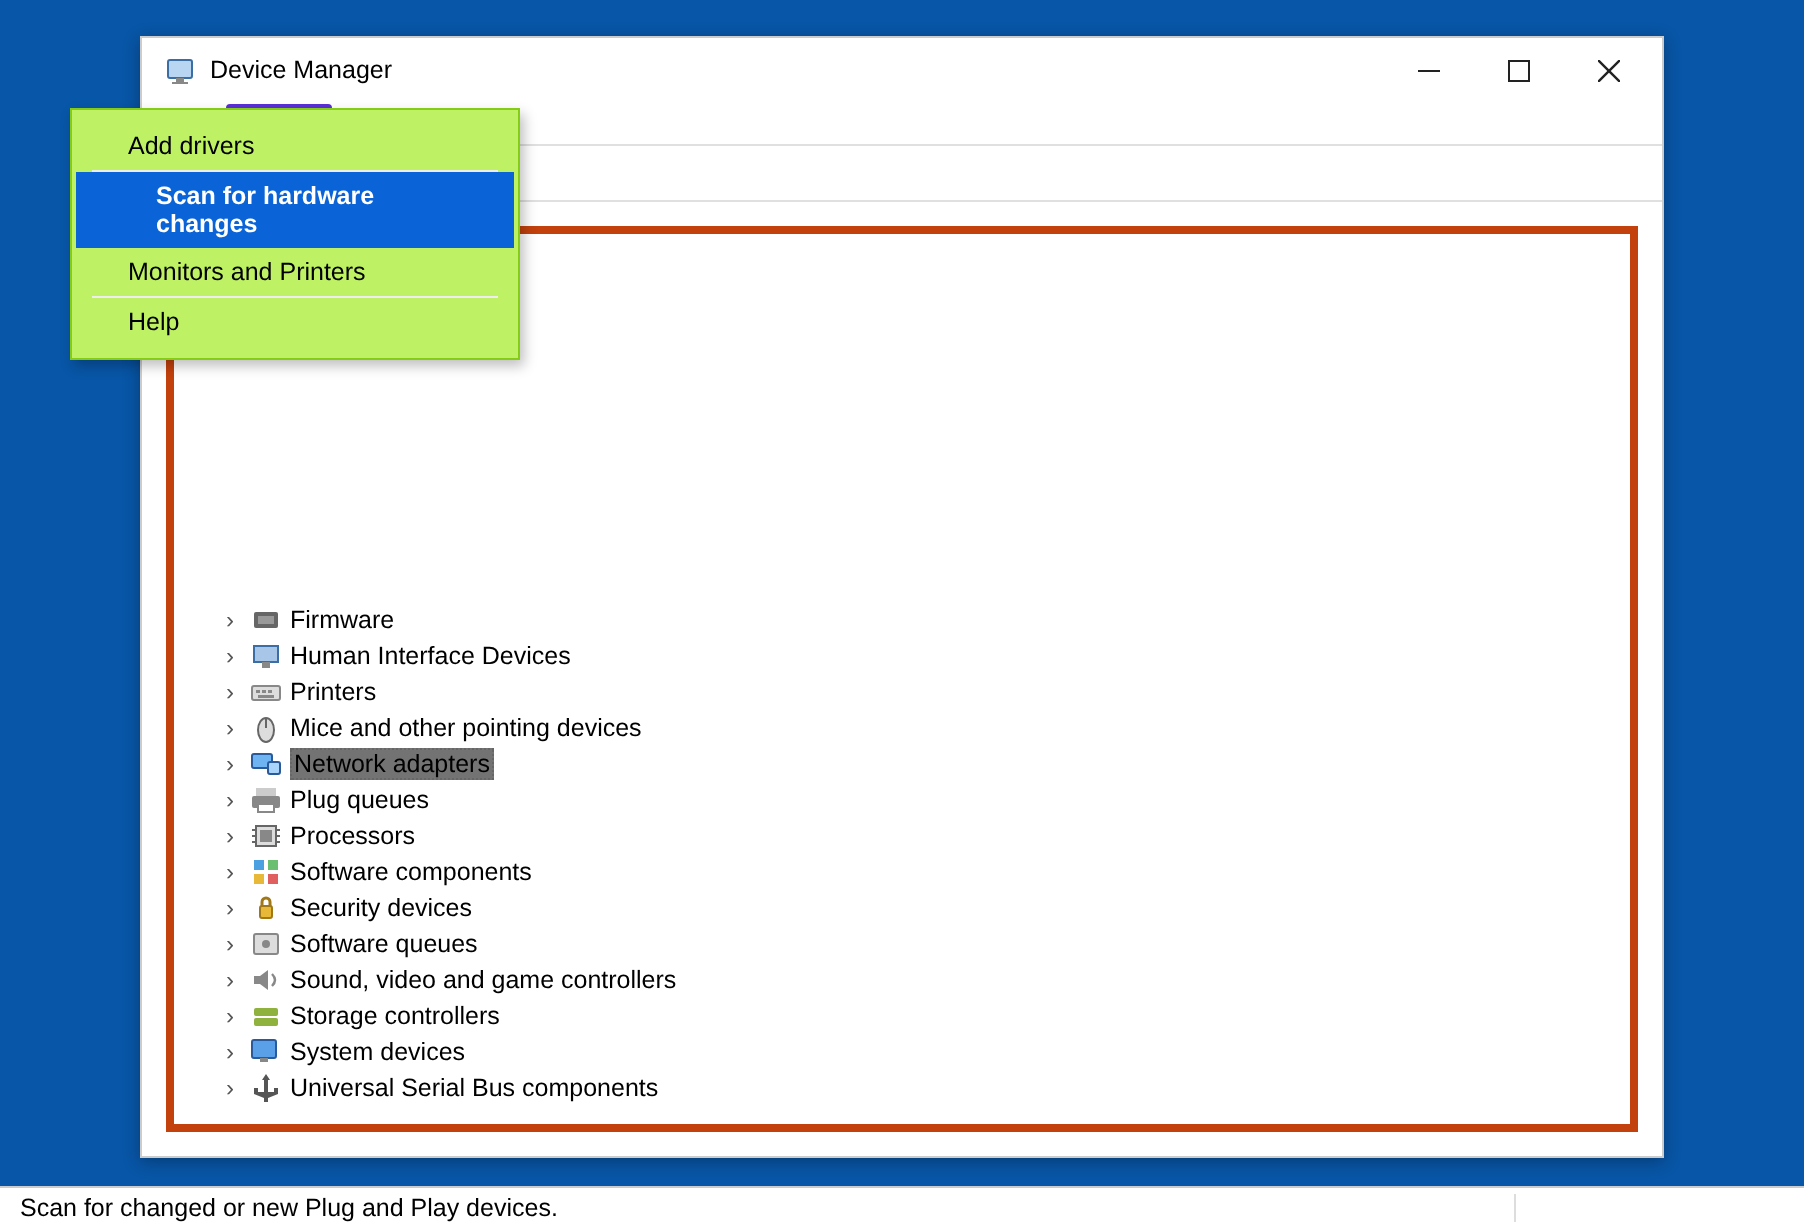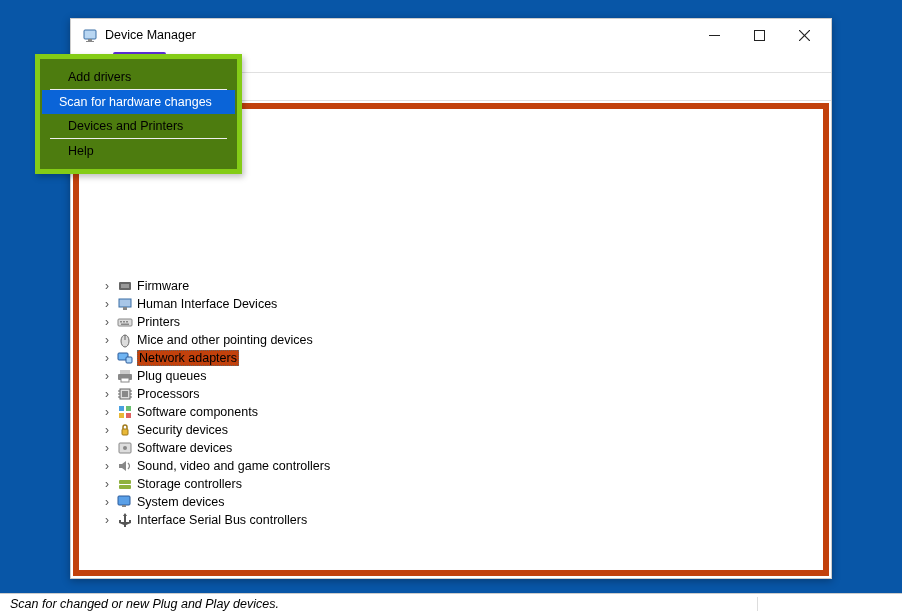--- a/index.html
+++ b/index.html
@@ -66,76 +66,77 @@
       position: relative;
     }
     .tool-btn {
       width: 24px; height: 24px;
       display:flex; align-items:center; justify-content:center;
       cursor:pointer;
     }
     .tool-sep { width:1px; height:20px; background:#ccc; margin: 0 2px;}
     .client-area {
       flex: 1;
-      margin: 2px;
-      border: 6px solid #c2410c;
-      padding: 4px 4px;
+      margin: 12px;
+      border: 4px solid #c2410c;
+      padding: 20px 4px;
       overflow: auto;
       position: relative;
     }
     .tree-root { padding: 2px 0 2px 2px; }
     .node {
       display: flex; align-items: center; height: 18px; gap: 4px;
       font-size: 12.5px;
     }
     .root-node { font-weight: normal; }
     .expander {
       width: 12px; text-align:center; cursor:pointer; color:#555;
       font-size: 10px; user-select:none;
     }
     .expander.down::before { content:"⌄"; display:inline-block; }
     .expander.right::before { content:"›"; display:inline-block; font-size:12px; }
     .child-list { padding-left: 16px; }
     .dev-icon { width:16px; height:16px; display:inline-flex; align-items:center; justify-content:center; }
     .dev-label { white-space: nowrap; }
-    .dev-label.selected { background:#c2410c; border:1px dotted #666; padding:0 1px;}
+    .dev-label.selected { background:#737373; border:1px dotted #666; padding:0 1px;}
     .spacer-row { height: 18px; }
     
     .dropdown {
       position: absolute;
       left: 35px; top: 54px;
-      width: 207px;
-      background: #4d7c0f;
-      border: 5px solid #84cc16;
+      width: 225px;
+      background: #bef264;
+      border: 1px solid #84cc16;
       box-shadow: 2px 3px 6px rgba(0,0,0,.25);
       z-index: 50;
       padding: 6px 2px;
     }
     .dd-item {
       padding: 5px 18px;
       cursor: pointer;
       font-size: 12.5px;
       margin: 0 8px;
       border-bottom: 1px solid #eee;
     }
     .dd-item:last-child { border-bottom: none; }
     .dd-item.active {
       background: #0a64d8;
       color: #fff;
       margin: 0 0;
-      padding: 5px 17px;
+      padding: 5px 40px;
       border-bottom: none;
+      font-weight: bold;
     }
     .statusbar {
       position: absolute;
       left: 0; bottom: 0;
       width: 902px; height: 21px;
       background:#fff; border-top:1px solid #ccc;
       display:flex; align-items:center;
-      font-size: 12.5px; padding: 0 4px; font-style: italic;
+      font-size: 12.5px; padding: 0 4px;
     }
     .statusbar .cell { padding: 0 6px; }
     .statusbar .cell.main { flex:1; border-right:1px solid #ddd;}
     .statusbar .cell.small { width: 70px; border-right:1px solid #ddd;}
     svg { display:block; }
   </style>
 </head>
 <body>
 
 <div class="window">
@@ -320,21 +321,21 @@
             <span class="dev-label">Security devices</span>
           </div>
           <div class="node">
             <span class="expander right"></span>
             <span class="dev-icon">
               <svg viewBox="0 0 16 16">
                 <rect x="2" y="3" width="12" height="10" rx="1" fill="#ddd" stroke="#888"></rect>
                 <circle cx="8" cy="8" r="2" fill="#888"></circle>
               </svg>
             </span>
-            <span class="dev-label">Software devices</span>
+            <span class="dev-label">Software queues</span>
           </div>
           <div class="node">
             <span class="expander right"></span>
             <span class="dev-icon">
               <svg viewBox="0 0 16 16">
                 <path d="M2 6 H5 L9 3 V13 L5 10 H2 Z" fill="#888"></path>
                 <path d="M11 5 Q14 8 11 11" fill="none" stroke="#888" stroke-width="1.2"></path>
               </svg>
             </span>
             <span class="dev-label">Sound, video and game controllers</span>
@@ -359,31 +360,31 @@
             </span>
             <span class="dev-label">System devices</span>
           </div>
           <div class="node">
             <span class="expander right"></span>
             <span class="dev-icon">
               <svg viewBox="0 0 16 16">
                 <path d="M8 1 L10 4 H9 V10 H12 V8 H14 V11 L9 13 V15 H7 V13 L2 11 V8 H4 V10 H7 V4 H6 Z" fill="#555"></path>
               </svg>
             </span>
-            <span class="dev-label">Interface Serial Bus controllers</span>
+            <span class="dev-label">Universal Serial Bus components</span>
           </div>
         </div>
     </div>
   </div>
 </div>
 
 <div class="dropdown">
   <div class="dd-item">Add drivers</div>
   <div class="dd-item active">Scan for hardware changes</div>
-  <div class="dd-item">Devices and Printers</div>
+  <div class="dd-item">Monitors and Printers</div>
   <div class="dd-item">Help</div>
 </div>
 
 <div class="statusbar">
   <div class="cell main">Scan for changed or new Plug and Play devices.</div>
   <div class="cell small"></div>
   <div class="cell small" style="border:none"></div>
 </div>
 
 </body></html>

